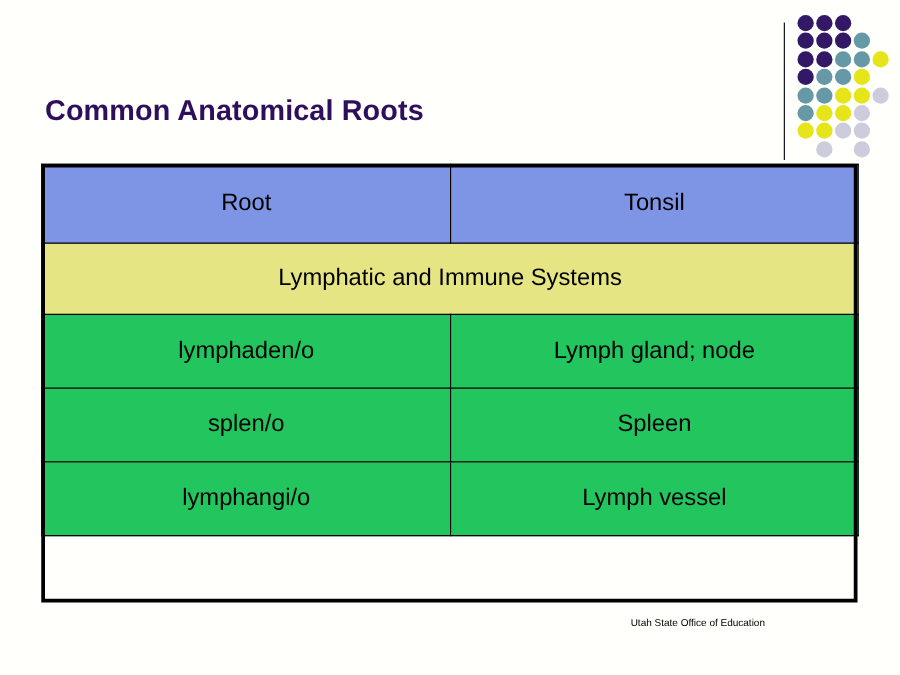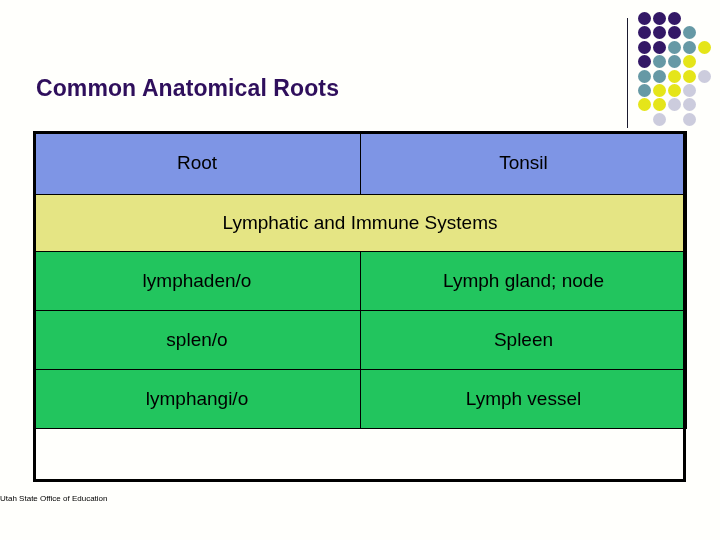--- a/index.html
+++ b/index.html
@@ -98,21 +98,21 @@
     box-sizing: border-box;
     pointer-events: none;
   }
 
   
   #footer-credit {
     position: absolute;
     left: 0;
     top: 494px;
     width: 612px;
-    text-align: left;
+    text-align: right;
     font-size: 8px;
     color: #000000;
     font-family: "Liberation Sans", sans-serif;
   }
 </style>
 </head>
 <body>
 
 <div id="dot-grid">
     <span class="dot" style="left: 0px; top: 0px; background: rgb(51, 24, 102);"></span>

